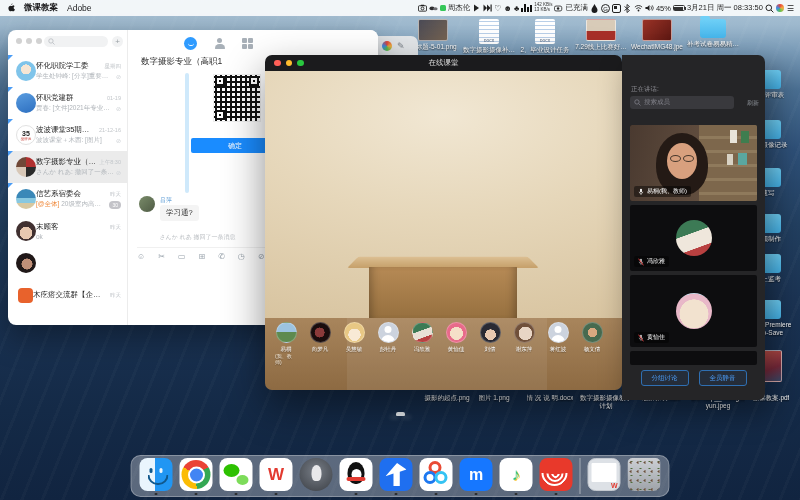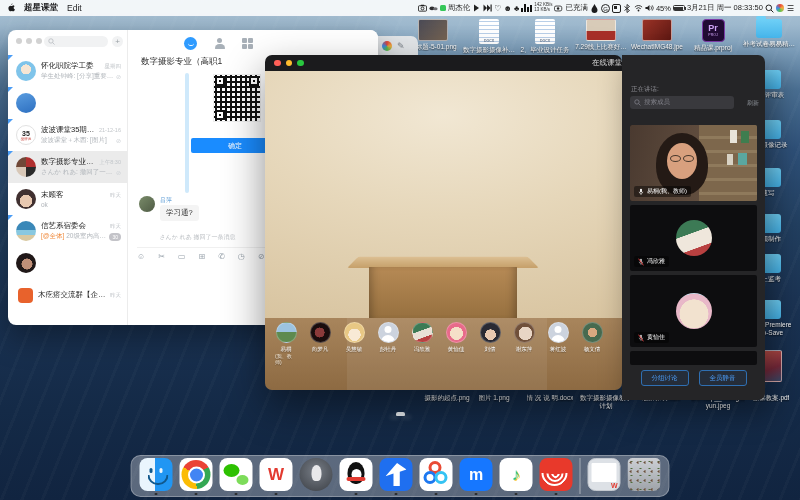--- a/index.html
+++ b/index.html
@@ -47,21 +47,21 @@
   .chat{position:absolute;left:8px;top:30px;width:370px;height:295px;background:#fff;border-radius:8px;
     box-shadow:0 12px 30px rgba(0,0,0,.35);z-index:5;overflow:hidden;}
   .sidebar{position:absolute;left:0;top:0;bottom:0;width:120px;border-right:1px solid #ececec;}
   .tl{position:absolute;top:8px;left:8px;display:flex;gap:4px;}
   .tl i{width:6px;height:6px;border-radius:50%;background:#d2d2d2;}
   .csearch{position:absolute;left:36px;top:6px;width:64px;height:11px;background:#f1f2f3;border-radius:6px;
     display:flex;align-items:center;padding:0 4px;color:#b6babe;font-size:6px;gap:2px;}
   .cplus{position:absolute;right:4px;top:6px;width:11px;height:11px;border-radius:6px;background:#f1f2f3;color:#9aa0a6;
     font-size:8px;display:flex;align-items:center;justify-content:center;}
   .clist{position:absolute;top:25px;left:0;right:0;}
-  .citem{position:relative;height:32px;display:flex;align-items:center;gap:5px;padding:0 6px 0 8px;}
+  .citem{position:relative;height:32px;display:flex;align-items:center;padding:0 6px 0 8px;}
   .citem.sel{background:#ebebeb;}
   .flag{position:absolute;left:0;top:0;width:0;height:0;border-top:5px solid #4a9cf5;border-right:5px solid transparent;}
   .cav{width:20px;height:20px;border-radius:50%;flex:none;position:relative;overflow:hidden;}
   .cmain{flex:1;min-width:0;display:flex;flex-direction:column;gap:1px;}
   .crow1{display:flex;align-items:center;}
   .cname{font-size:7.5px;color:#1f1f1f;white-space:nowrap;overflow:hidden;text-overflow:ellipsis;flex:1;}
   .ctime{font-size:5.5px;color:#c2c6ca;margin-left:3px;flex:none;}
   .crow2{display:flex;align-items:center;gap:2px;}
   .cprev{font-size:6.5px;color:#b0b5ba;white-space:nowrap;overflow:hidden;text-overflow:ellipsis;flex:1;}
   .ctag{font-size:6.5px;color:#f08a3c;flex:none;}
@@ -88,21 +88,21 @@
     border-radius:2px;font-size:7px;display:flex;align-items:center;justify-content:center;}
   .msgav{position:absolute;left:10px;top:166px;width:16px;height:16px;border-radius:50%;background:linear-gradient(135deg,#7a8c6a,#4e5a44);}
   .msgname{position:absolute;left:31px;top:166px;font-size:6px;color:#5b9bd5;}
   .bubble{position:absolute;left:31px;top:175px;background:#f4f4f4;border-radius:3px;padding:3px 6px;font-size:7.5px;color:#333;}
   .sysmsg{position:absolute;left:0;width:137px;top:203px;text-align:center;font-size:6px;color:#b8bcc0;}
   .toolbar{position:absolute;left:8px;top:217px;right:0;border-top:1px solid #f0f0f0;padding-top:4px;display:flex;gap:13px;color:#98a2ab;font-size:8px;}
   
   .cls{position:absolute;left:265px;top:55px;width:357px;height:335px;border-radius:7px;overflow:hidden;z-index:10;
     box-shadow:0 16px 40px rgba(0,0,0,.45);}
   .cls-title{position:absolute;top:0;left:0;right:0;height:16px;background:#1b1b1d;display:flex;align-items:center;}
-  .cls-title .t{position:absolute;left:0;right:0;text-align:right;font-size:7.5px;color:#dcdcdc;}
+  .cls-title .t{position:absolute;left:0;right:0;text-align:center;font-size:7.5px;color:#dcdcdc;}
   .tlc{display:flex;gap:5px;margin-left:9px;z-index:2;}
   .tlc i{width:6.5px;height:6.5px;border-radius:50%;}
   .wall{position:absolute;top:16px;left:0;right:0;height:247px;background:radial-gradient(120% 90% at 50% 18%,#f1e7d3 0%,#e6d7ba 45%,#d8c4a0 100%);}
   .board{position:absolute;left:65px;top:52px;width:226px;height:106px;background:radial-gradient(90% 90% at 50% 40%,#49795f 0%,#39674e 55%,#2e5743 100%);
     border:5px solid #8a5a38;border-radius:4px;box-shadow:0 10px 14px rgba(120,90,50,.35);display:flex;align-items:center;justify-content:center;}
   .chalk{color:#fdfcf2;font-size:16.5px;font-weight:bold;letter-spacing:2.5px;text-shadow:0 0 2px rgba(255,255,255,.4);}
   .desk-top{position:absolute;left:88px;top:184px;width:180px;height:14px;background:linear-gradient(#dcbf93,#c6a06a);
     transform:perspective(70px) rotateX(38deg);border-radius:2px;}
   .desk-front{position:absolute;left:104px;top:196px;width:148px;height:52px;background:linear-gradient(180deg,#b68a55,#96703f);
     box-shadow:inset 8px 0 10px -6px rgba(0,0,0,.3),inset -8px 0 10px -6px rgba(0,0,0,.3);}
@@ -199,22 +199,22 @@
 <div class="screen">
   <div class="waves"></div>
   <div class="boat"></div>
 
   <div class="menubar">
     <span class="ic">
         <svg width="9" height="10" viewBox="0 0 9 10">
           <path d="M6.5 0.5c-.1.7-.6 1.3-1.2 1.3-.1-.7.5-1.3 1.2-1.3zM7 2.3c.7 0 1.3.4 1.6.9-1.4.8-1.2 2.6.3 3.2-.3.8-.9 1.9-1.7 1.9-.6 0-.8-.4-1.5-.4s-.9.4-1.5.4C3.3 8.3 2.4 6.8 2.4 5.3c0-1.7 1.1-2.6 2.1-2.6.6 0 1.1.4 1.4.4.3 0 .8-.8 1.1-.8z" fill="#1c1c1e"></path>
         </svg>
       </span>
-    <span class="mb-app">超星课堂</span>
-    <span>Edit</span>
+    <span class="mb-app">微课教案</span>
+    <span>Adobe</span>
     <div class="mb-right">
       <span class="ic">
           <svg width="10" height="8" viewBox="0 0 10 8">
             <rect x="0.5" y="1.5" width="9" height="6" rx="1" fill="none" stroke="#222"></rect>
             <circle cx="5" cy="4.5" r="1.6" fill="none" stroke="#222"></circle>
             <rect x="3" y="0.3" width="4" height="1.4" rx="0.5" fill="#222"></rect>
           </svg>
         </span>
       <span class="ic">
           <svg width="12" height="8" viewBox="0 0 12 8">
@@ -328,27 +328,20 @@
         </span>
         <span class="dlabel">2、毕业设计任务</span>
       </div>
     <div class="dcell">
         <span class="thumb" style="background:linear-gradient(180deg,#d8cbb8 55%,#a83028 55%);"></span>
         <span class="dlabel">7.29线上比赛好评设</span>
       </div>
     <div class="dcell">
         <span class="thumb" style="background:linear-gradient(135deg,#9a3226,#5c1712);"></span>
         <span class="dlabel">WechatIMG48.jpe</span>
-      </div>
-    <div class="dcell">
-        <span class="prtile">
-          <b>Pr</b>
-          <i>PROJ</i>
-        </span>
-        <span class="dlabel">精品课.prproj</span>
       </div>
     <div class="dcell">
         <span class="folder"></span>
         <span class="dlabel">补考试卷易易精三门</span>
       </div>
   </div>
 
   <div class="rcol" style="top:70px;">
       <span class="folder"></span>
       <span class="dlabel">比赛评审表</span>
@@ -431,20 +424,30 @@
           <span class="crow2">
                 <span class="cprev">学生处钟峰: [分享]重要提醒！…</span>
                 <span class="bell">⊘</span>
               </span>
             </span>
           </div>
 
         <div class="citem">
             <span class="flag"></span>
           <span class="cav" style="background:linear-gradient(160deg,#5a9de0,#2d6fc0);"></span>
+          <span class="cmain">
+              <span class="crow1">
+                <span class="cname">怀职党建群</span>
+                <span class="ctime">01-19</span>
+              </span>
+          <span class="crow2">
+                <span class="cprev">贾春: [文件]2021年专业技术人…</span>
+                <span class="bell">⊘</span>
+              </span>
+            </span>
           </div>
 
         <div class="citem">
             <span class="flag"></span>
           <span class="cav" style="background:#fff;border:1px solid #e2e2e2;display:flex;flex-direction:column;align-items:center;justify-content:center;">
               <b style="font-size:7px;color:#222;line-height:1;">35</b>
               <i style="font-size:3.5px;color:#c03028;font-style:normal;">品牌班</i>
             </span>
           <span class="cmain">
               <span class="crow1">
@@ -468,44 +471,44 @@
               </span>
           <span class="crow2">
                 <span class="cprev">さんか れあ: 撤回了一条消息</span>
                 <span class="bell">⊘</span>
               </span>
             </span>
           </div>
 
 
         <div class="citem">
-          <span class="cav" style="background:radial-gradient(circle at 50% 60%,#e8c8b0 0 40%,#403030 41%);"></span>
-          <span class="cmain">
-              <span class="crow1">
-                <span class="cname">末顾客</span>
-                <span class="ctime">昨天</span>
-              </span>
-          <span class="crow2">
-                <span class="cprev">ok</span>
-              </span>
-            </span>
-          </div>
-
-        <div class="citem">
             <span class="flag"></span>
           <span class="cav" style="background:linear-gradient(180deg,#3a88b8 45%,#88c8e0 46% 70%,#d8c8a0 71%);"></span>
           <span class="cmain">
               <span class="crow1">
                 <span class="cname">信艺系宿委会</span>
                 <span class="ctime">昨天</span>
               </span>
           <span class="crow2">
                 <span class="ctag">[@全体]</span>
                 <span class="cprev">20级室内高职二班…</span>
                 <span class="badge">30</span>
+              </span>
+            </span>
+          </div>
+
+        <div class="citem">
+          <span class="cav" style="background:radial-gradient(circle at 50% 60%,#e8c8b0 0 40%,#403030 41%);"></span>
+          <span class="cmain">
+              <span class="crow1">
+                <span class="cname">末顾客</span>
+                <span class="ctime">昨天</span>
+              </span>
+          <span class="crow2">
+                <span class="cprev">ok</span>
               </span>
             </span>
           </div>
 
         <div class="citem">
           <span class="cav" style="background:radial-gradient(circle at 55% 55%,#c09078 0 35%,#201818 36%);"></span>
           </div>
 
         <div class="citem">
           <span class="cav" style="width:15px;height:15px;border-radius:4px;background:#e8622c;margin-left:2px;"></span>

